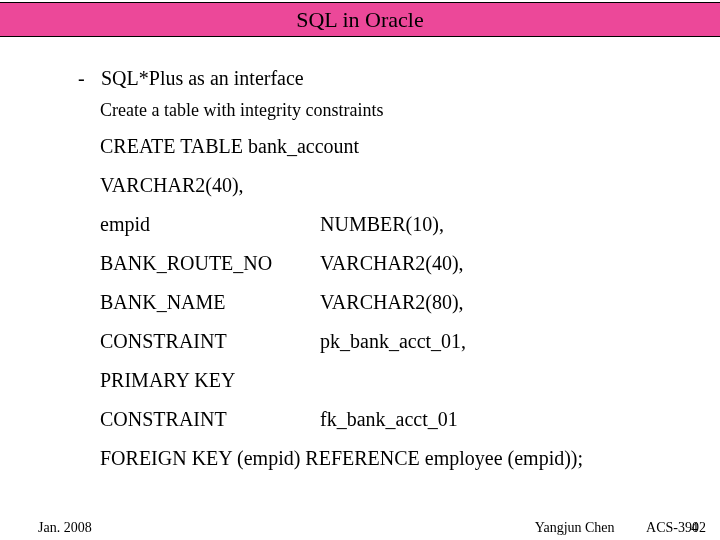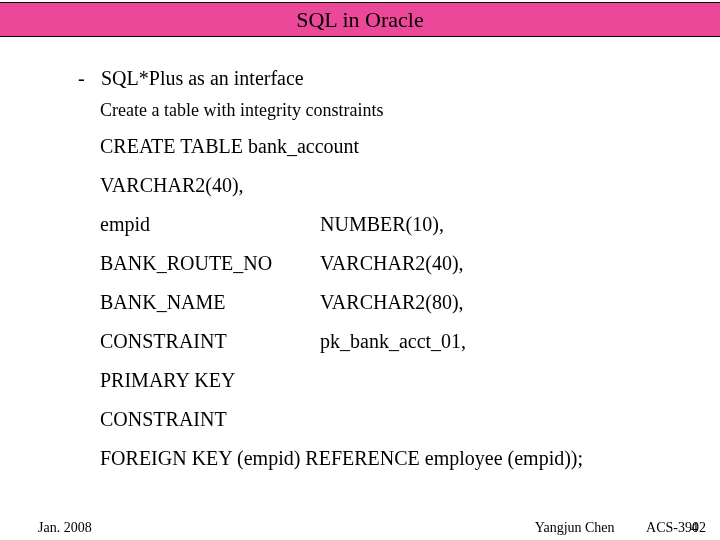--- a/index.html
+++ b/index.html
@@ -116,20 +116,21 @@
     </div>
     <div class="col-row">
       <div class="col-left">CONSTRAINT</div>
       <div class="col-right">pk_bank_acct_01,</div>
     </div>
     <div class="col-row">
       <div class="col-left">PRIMARY KEY</div>
     </div>
     <div class="col-row">
       <div class="col-left">CONSTRAINT</div>
+      <div class="col-right">fk_bank_acct_01</div>
     </div>
 
     <div class="code-line">FOREIGN KEY (empid) REFERENCE employee (empid));</div>
   </div>
 </div>
 
 <div class="footer">
   <div class="footer-date">Jan. 2008</div>
   <div class="footer-center">
     <span>Yangjun Chen</span>

